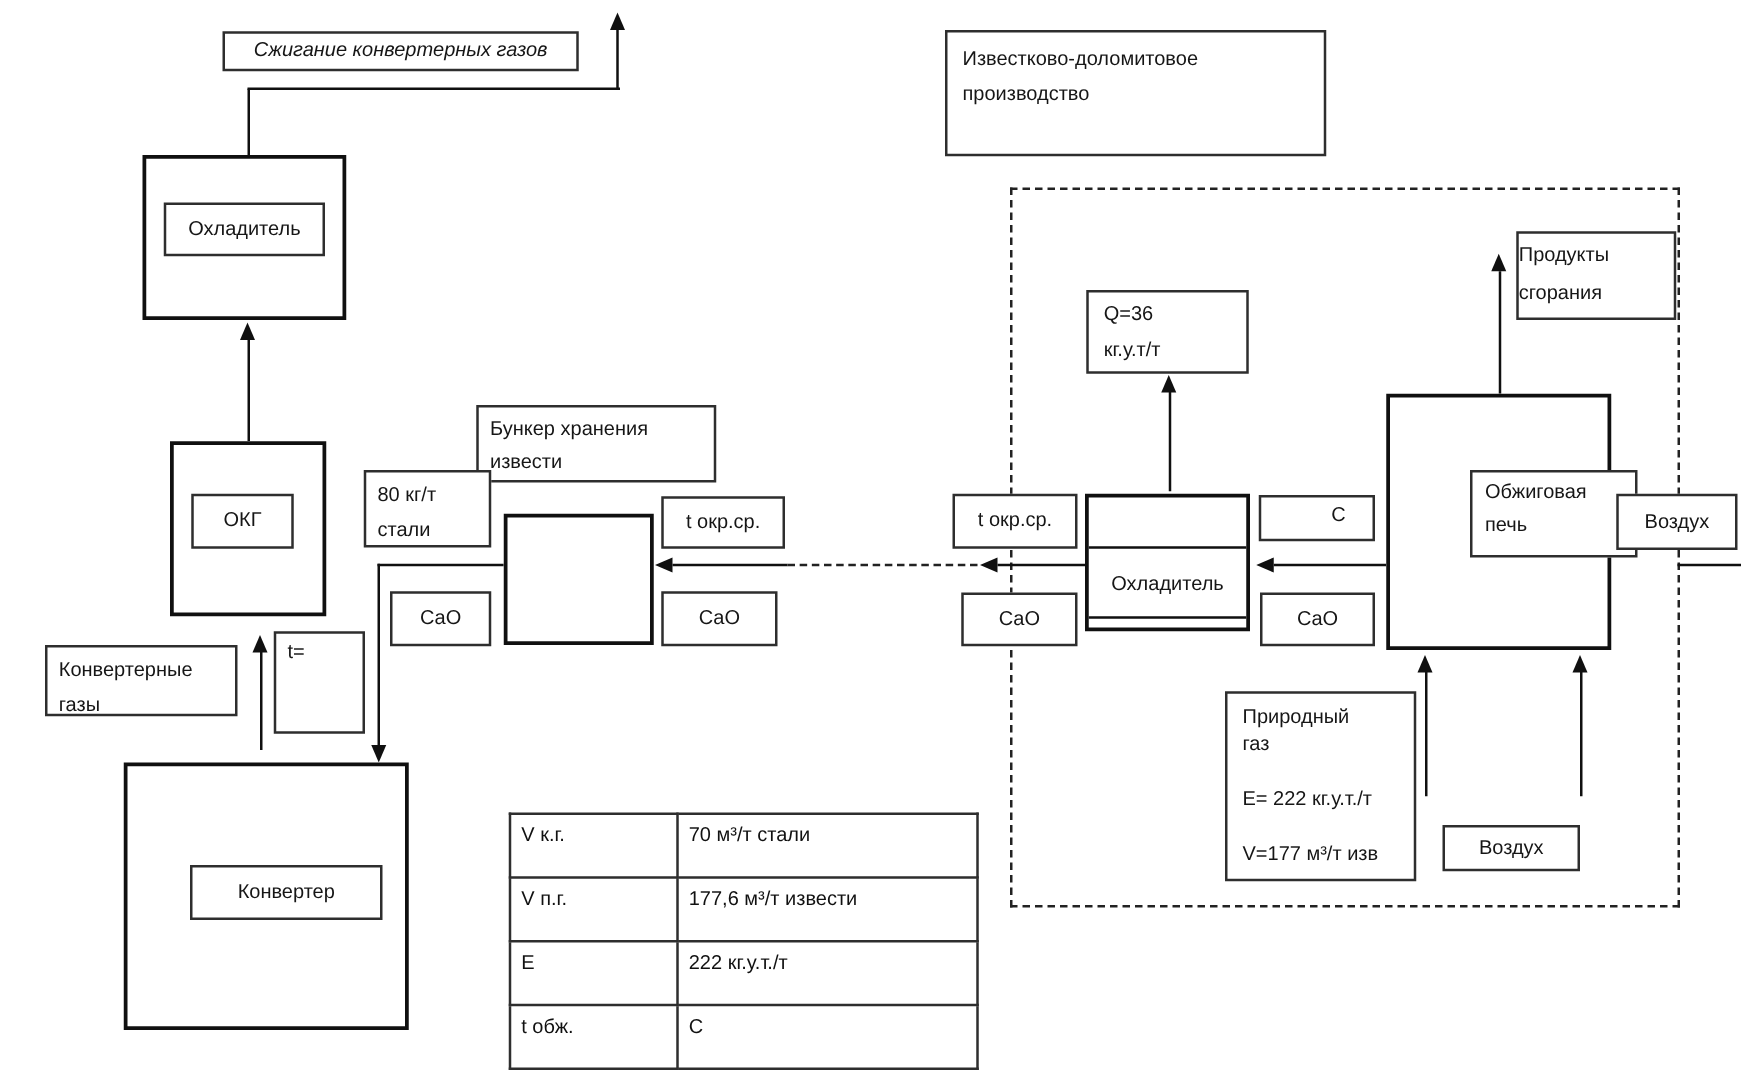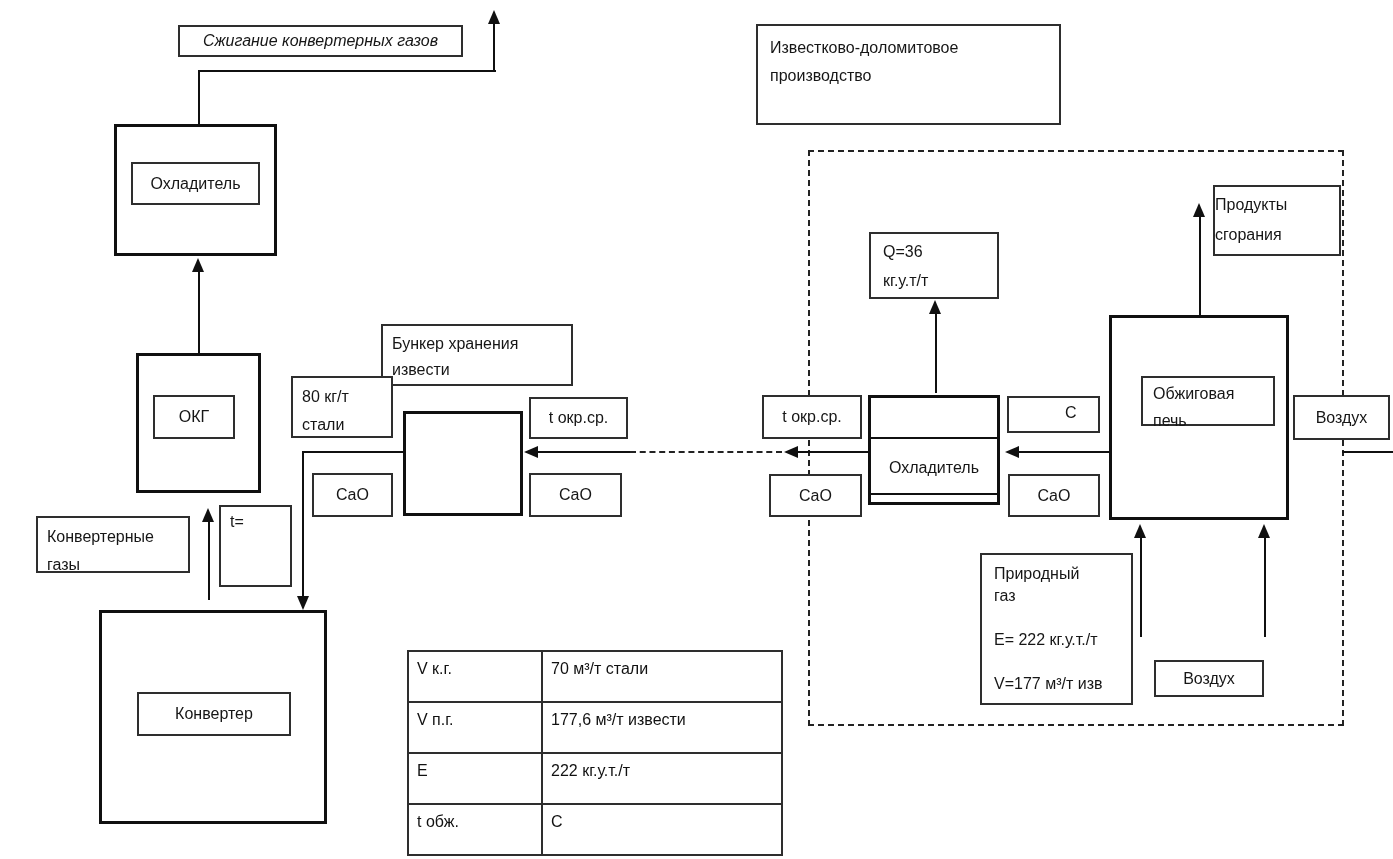--- a/index.html
+++ b/index.html
@@ -69,21 +69,21 @@
 газы</span>
   </div>
   <div class="box tl" style="left:219px; top:505px; width:73px; height:82px;">
     <span>t=</span>
   </div>
 
   <div class="vl" style="left:208px; top:520px; width:2px; height:80px;"></div>
   <div class="ah ah-up" style="left:202px; top:508px;"></div>
 
   <div class="tbox box" style="left:99px; top:610px; width:228px; height:214px;"></div>
-  <div class="box" style="left:137px; top:692px; width:154px; height:44px;">
+  <div class="box" style="left:152px; top:692px; width:154px; height:44px;">
     <span>Конвертер</span>
   </div>
 
   <div class="box tl pre" style="left:381px; top:308px; width:192px; height:62px; line-height:26px;margin-top:16px;">
     <span class="pre">Бункер хранения
 извести</span>
   </div>
   <div class="box tl pre" style="left:291px; top:376px; width:102px; height:62px; line-height:28px;">
     <span class="pre">80 кг/т
 стали</span>
@@ -140,21 +140,21 @@
     <span>С</span>
   </div>
   <div class="box" style="left:1008px; top:474px; width:92px; height:43px;">
     <span>CaO</span>
   </div>
 
   <div class="ah ah-left" style="left:1005px; top:446px;"></div>
   <div class="hl" style="left:1019px; top:451px; width:90px; height:2px;"></div>
 
   <div class="tbox box" style="left:1109px; top:315px; width:180px; height:205px;"></div>
-  <div class="box tl pre" style="left:1141px; top:376px; width:134px; height:50px; line-height:27px; padding:2px 10px;">
+  <div class="box tl pre" style="left:1176px; top:376px; width:134px; height:70px; line-height:27px; padding:2px 10px;">
     <span class="pre">Обжиговая
 печь</span>
   </div>
 
   <div class="vl" style="left:1199px; top:217px; width:2px; height:98px;"></div>
   <div class="ah ah-up" style="left:1193px; top:203px;"></div>
 
   <div class="box tl pre" style="left:1213px; top:185px; width:128px; height:71px; line-height:30px; padding:3px 0;">
     <span class="pre">Продукты
 сгорания</span>

